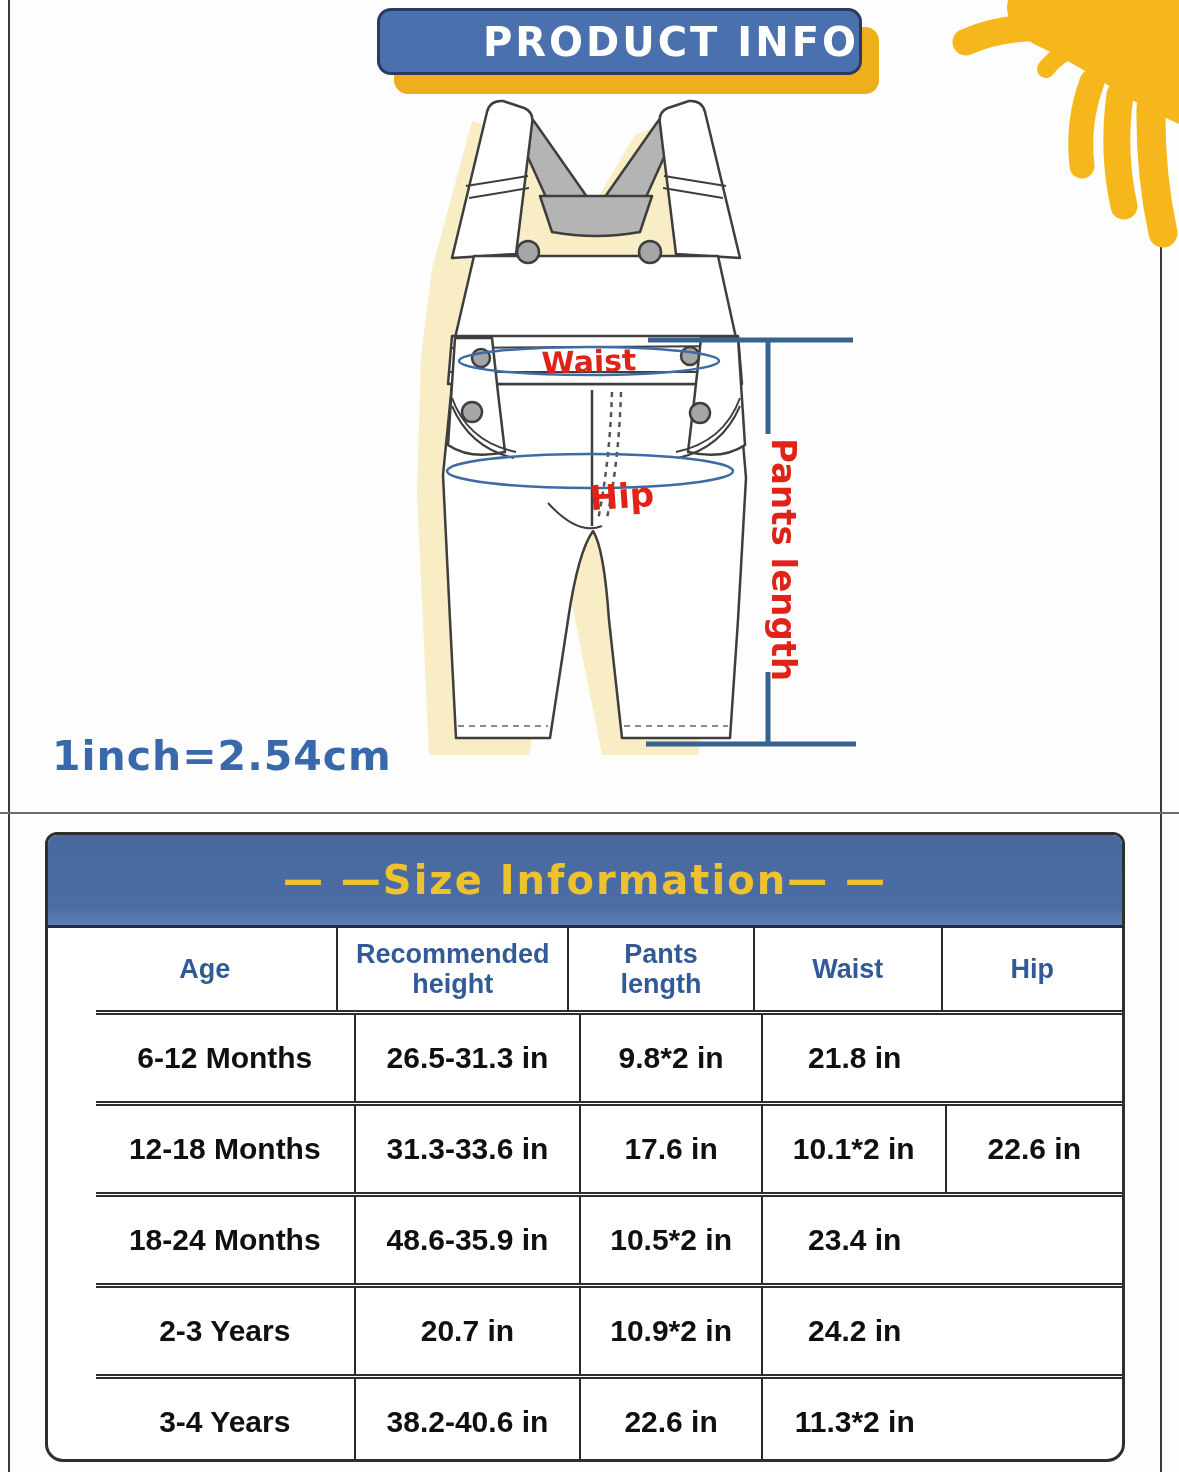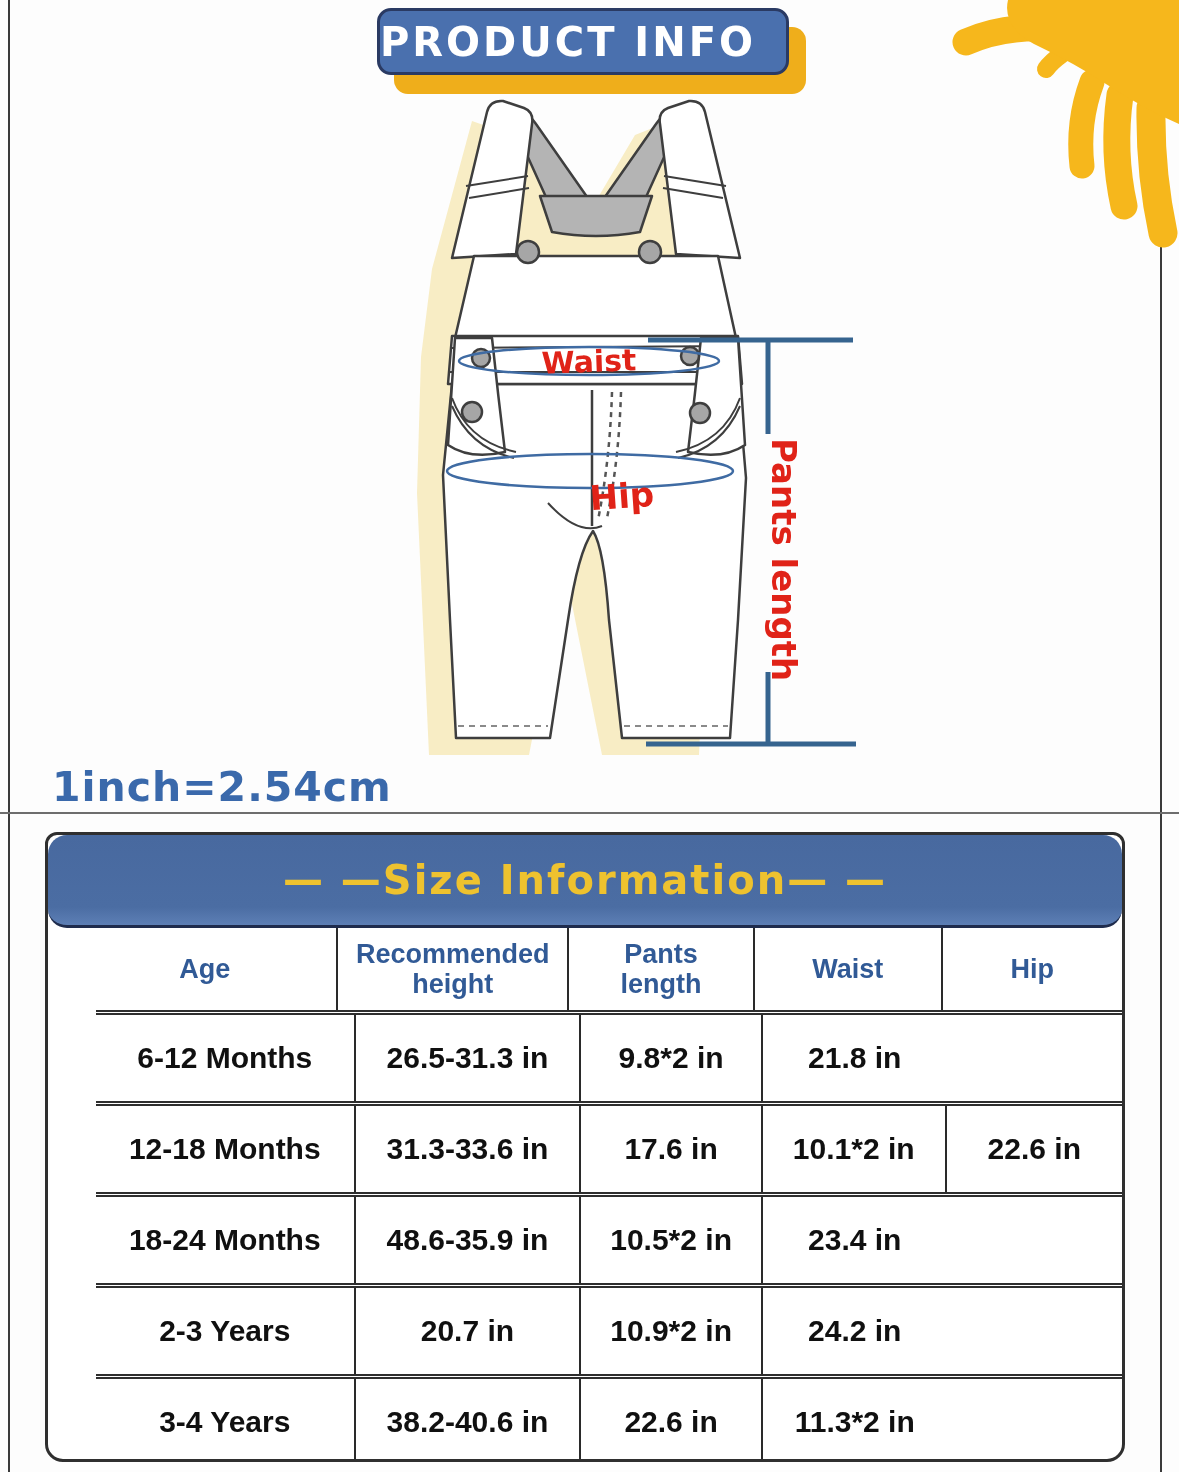--- a/index.html
+++ b/index.html
@@ -10,59 +10,59 @@
     font-family:"DejaVu Sans", sans-serif;
     overflow:hidden;
   }
   
   .frame-left  { position:absolute; left:8px;  top:0; bottom:0; width:2px; background:#3a3a3a; }
   .frame-right { position:absolute; left:1160px; top:0; bottom:0; width:2px; background:#3a3a3a; }
   .frame-divider { position:absolute; left:0; top:812px; width:1179px; height:2px; background:#6d6d6d; }
 
   
   .badge {
-    position:absolute; left:377px; top:8px; width:412px; height:67px;
+    position:absolute; left:377px; top:8px; width:485px; height:67px;
     background:#4a70ae;
     border:3px solid #2a3a63;
     border-radius:14px;
     box-shadow:17px 19px 0 0 #efae1b;
-    display:flex; align-items:center; justify-content:flex-start;
+    display:flex; align-items:center; justify-content:flex-end;
     z-index:3;
   }
   .badge span {
     color:#ffffff; font-size:40px; font-weight:bold; letter-spacing:3px;
   }
 
   
   .splash { position:absolute; left:938px; top:0; width:241px; height:256px; z-index:5; }
 
   
   .diagram { position:absolute; left:390px; top:95px; width:570px; height:670px; z-index:2; }
 
   
   .unit-note {
-    position:absolute; left:52px; top:763px;
+    position:absolute; left:52px; top:732px;
     color:#3a69ab; font-size:41px; font-weight:bold; letter-spacing:1px;
     z-index:2;
   }
 
   
   .size-table {
     position:absolute; left:45px; top:832px; width:1080px; height:630px;
     border:3px solid #2f2f2f;
     border-radius:12px 12px 18px 18px;
     overflow:hidden;
     background:#ffffff;
     font-family:"Liberation Sans", sans-serif;
   }
   .size-title-bar {
     height:93px;
     background:linear-gradient(#48699f, #4b6da3 80%, #5d7fb5);
     border-bottom:3px solid #1f2c4d;
-    display:flex; align-items:center; justify-content:center;border-radius:19px;
+    display:flex; align-items:center; justify-content:center;
   }
   .size-title-bar span {
     color:#eec22f; font-size:40px; font-weight:bold; letter-spacing:2px;
     font-family:"DejaVu Sans", sans-serif;
   }
   .grid-row {
     display:grid;
     grid-template-columns:25.3fr 22fr 17.7fr 17.9fr 17.1fr;
   }
   .thead { height:82px;margin-left:25px; }

